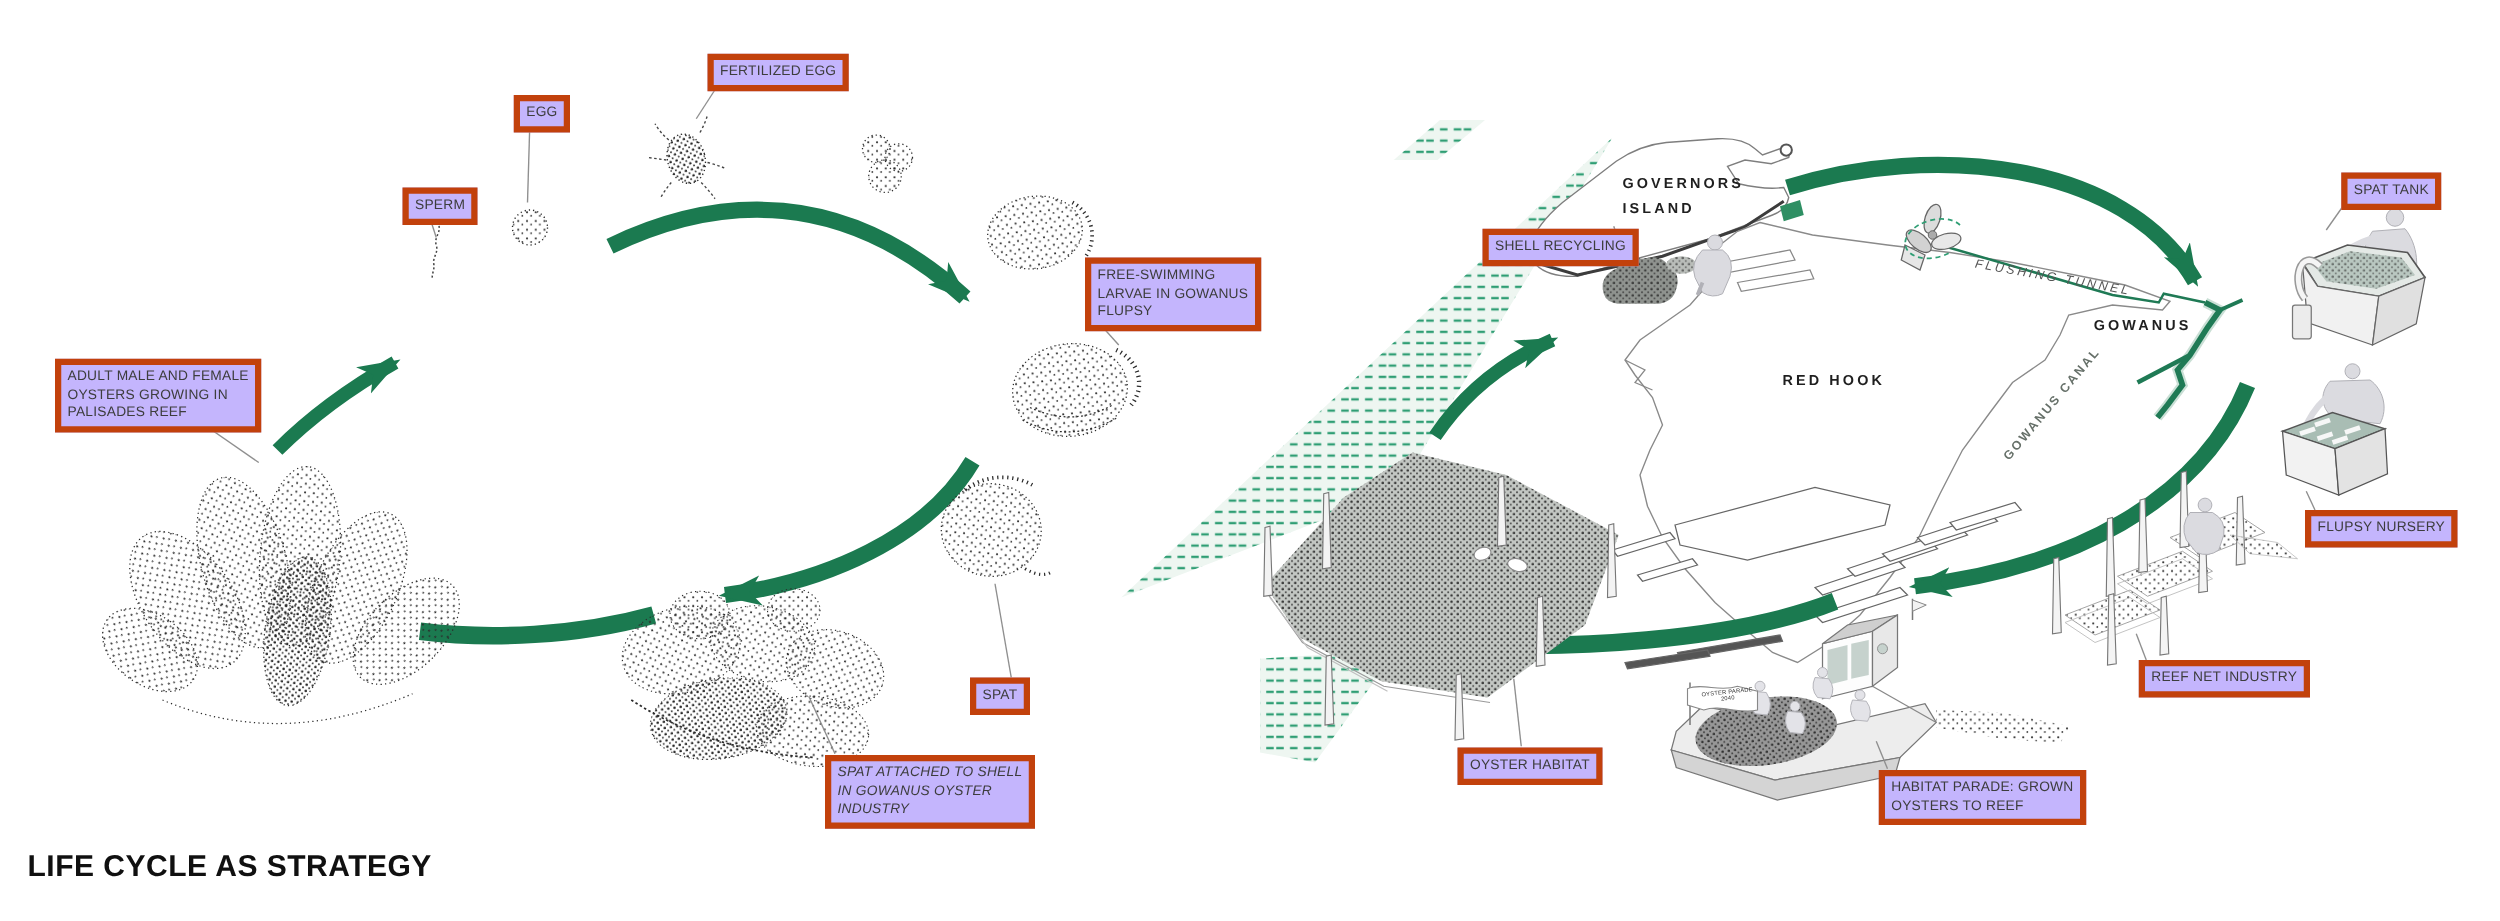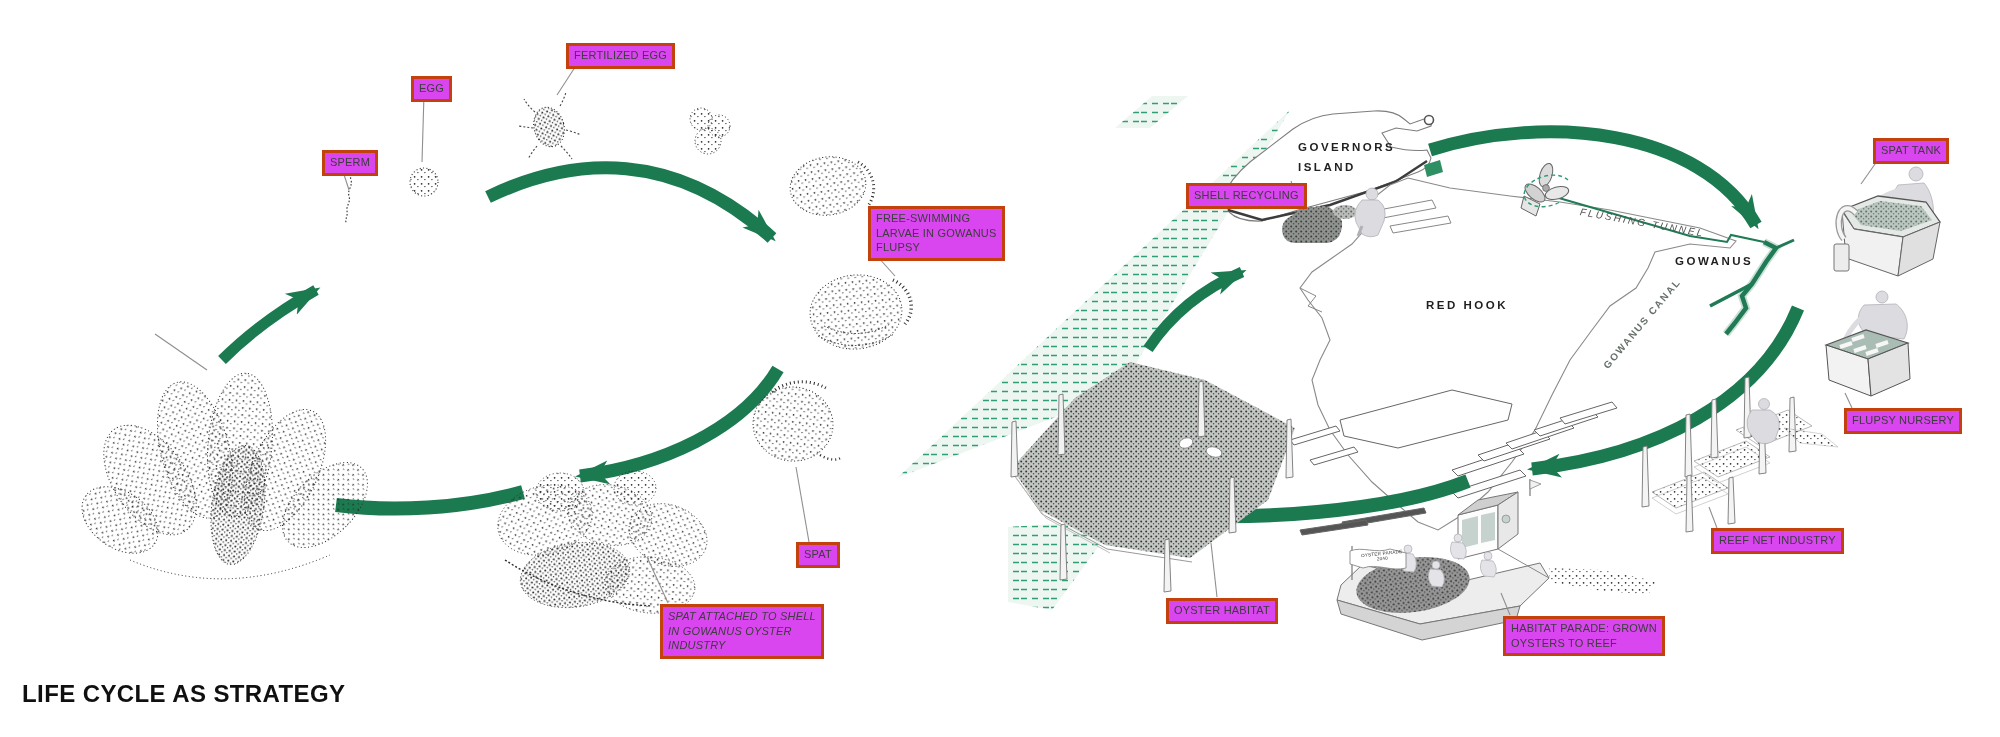--- a/index.html
+++ b/index.html
@@ -1,19 +1,19 @@
 <!DOCTYPE html>
 <html><head>
 <meta charset="utf-8">
 <style>
   html,body{margin:0;padding:0;background:#fff;}
   .stage{position:relative;width:2000px;height:737px;background:#fff;overflow:hidden;
          font-family:"Liberation Sans",sans-serif;}
   .layer{position:absolute;left:0;top:0;}
-  .callout{position:absolute;background:#d946ef;border:3px solid #c2410c;color:#3d3d3d;
+  .callout{position:absolute;background:#c4b5fd;border:5px solid #c2410c;color:#3d3d3d;
            font-size:11px;line-height:1.32;padding:2px 5px 3px;white-space:pre-line;
            letter-spacing:.2px;z-index:5;}
   .maptext{position:absolute;font-weight:bold;color:#1f1f1f;letter-spacing:2.5px;
            font-size:11.5px;white-space:pre-line;z-index:4;}
   .maptext.center{text-align:left;line-height:1.7;}
   .tunnel-text{position:absolute;font-style:italic;font-weight:normal;color:#555;
            font-size:10px;letter-spacing:2.2px;transform:rotate(10deg);
            transform-origin:left center;z-index:4;white-space:nowrap;}
   .canal-text{position:absolute;font-weight:bold;color:#667069;font-size:10px;
            letter-spacing:1.8px;transform:rotate(-50deg);transform-origin:center;
@@ -316,27 +316,30 @@
     <path d="M668,603 L647,557"></path>
     <path d="M1291,181 L1300,208"></path>
     <path d="M1217,597 L1211,543"></path>
     <path d="M1880,157 L1861,184"></path>
     <path d="M1852,408 L1845,393"></path>
     <path d="M1717,528 L1709,507"></path>
     <path d="M1510,615 L1501,593"></path>
   </g>
 </svg>
 
+<div class="callout" style="left:44px;top:287px;">ADULT MALE AND FEMALE
+OYSTERS GROWING IN
+PALISADES REEF</div>
 <div class="callout" style="left:322px;top:150px;">SPERM</div>
 <div class="callout" style="left:411px;top:76px;">EGG</div>
 <div class="callout" style="left:566px;top:43px;">FERTILIZED EGG</div>
 <div class="callout" style="left:868px;top:206px;">FREE-SWIMMING
 LARVAE IN GOWANUS
 FLUPSY</div>
-<div class="callout" style="left:796px;top:542px;">SPAT</div>
+<div class="callout" style="left:776px;top:542px;">SPAT</div>
 <div class="callout" style="left:660px;top:604px;font-style:italic;">SPAT ATTACHED TO SHELL
 IN GOWANUS OYSTER
 INDUSTRY</div>
 
 <div class="callout" style="left:1186px;top:162px;margin-top:21px;">SHELL RECYCLING</div>
 <div class="callout" style="left:1873px;top:138px;">SPAT TANK</div>
 <div class="callout" style="left:1844px;top:408px;">FLUPSY NURSERY</div>
 <div class="callout" style="left:1711px;top:528px;">REEF NET INDUSTRY</div>
 <div class="callout" style="left:1503px;top:616px;">HABITAT PARADE: GROWN
 OYSTERS TO REEF</div>

